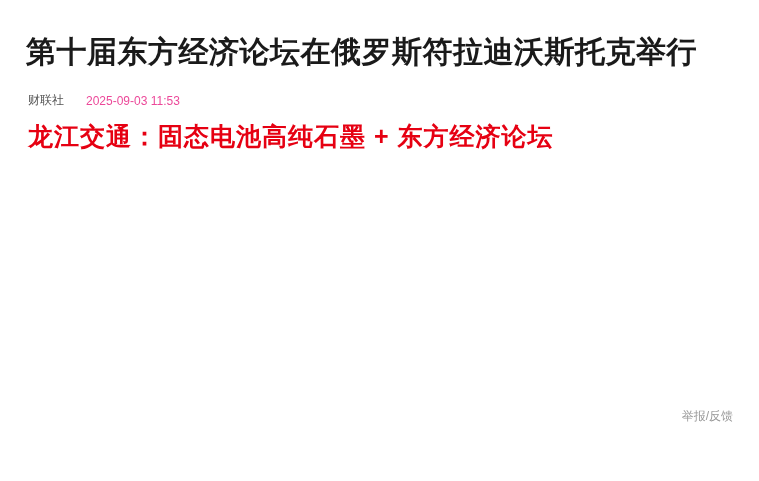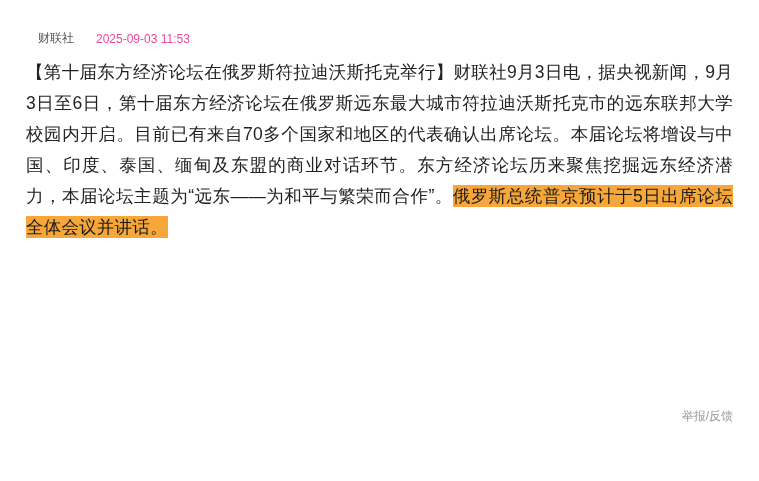--- a/index.html
+++ b/index.html
@@ -27,21 +27,21 @@
     line-height: 44px;
     font-weight: bold;
     color: #1a1a1a;
     letter-spacing: 0.5px;
     margin: 0 0 18px 0;
     font-family: "Liberation Sans", sans-serif;
   }
   .meta-row {
     display: flex;
     align-items: center;
-    margin: 0 0 10px 12px;
+    margin: 0 0 10px 2px;
   }
   .meta-source {
     font-size: 12px;
     color: #555555;
     margin-right: 22px;
   }
   .meta-time {
     font-size: 12px;
     color: #ec4899;
   }
@@ -80,28 +80,27 @@
     color: #999999;
     text-decoration: none;
     cursor: pointer;
   }
 </style>
 </head>
 <body>
 
 <div class="page">
 
+  <h1 class="article-title">第十届东方经济论坛在俄罗斯符拉迪沃斯托克举行</h1>
 
   <div class="meta-row">
     <span class="meta-source">财联社</span>
     <span class="meta-time">2025-09-03 11:53</span>
   </div>
 
+  <div class="headline-banner">龙江交通：固态电池高纯石墨 + 东方经济论坛</div>
 
-  <p class="body-text">
-    <span>【第十届东方经济论坛在俄罗斯符拉迪沃斯托克举行】财联社9月3日电，据央视新闻，9月3日至6日，第十届东方经济论坛在俄罗斯远东最大城市符拉迪沃斯托克市的远东联邦大学校园内开启。目前已有来自70多个国家和地区的代表确认出席论坛。本届论坛将增设与中国、印度、泰国、缅甸及东盟的商业对话环节。东方经济论坛历来聚焦挖掘远东经济潜力，本届论坛主题为“远东——为和平与繁荣而合作”。</span><span class="hl">俄罗斯总统普京预计于5日出席论坛全体会议并讲话。</span>
-  </p>
 
   <div class="footer-row">
     <span class="footer-link">举报/反馈</span>
   </div>
 
 </div>
 
 </body></html>

